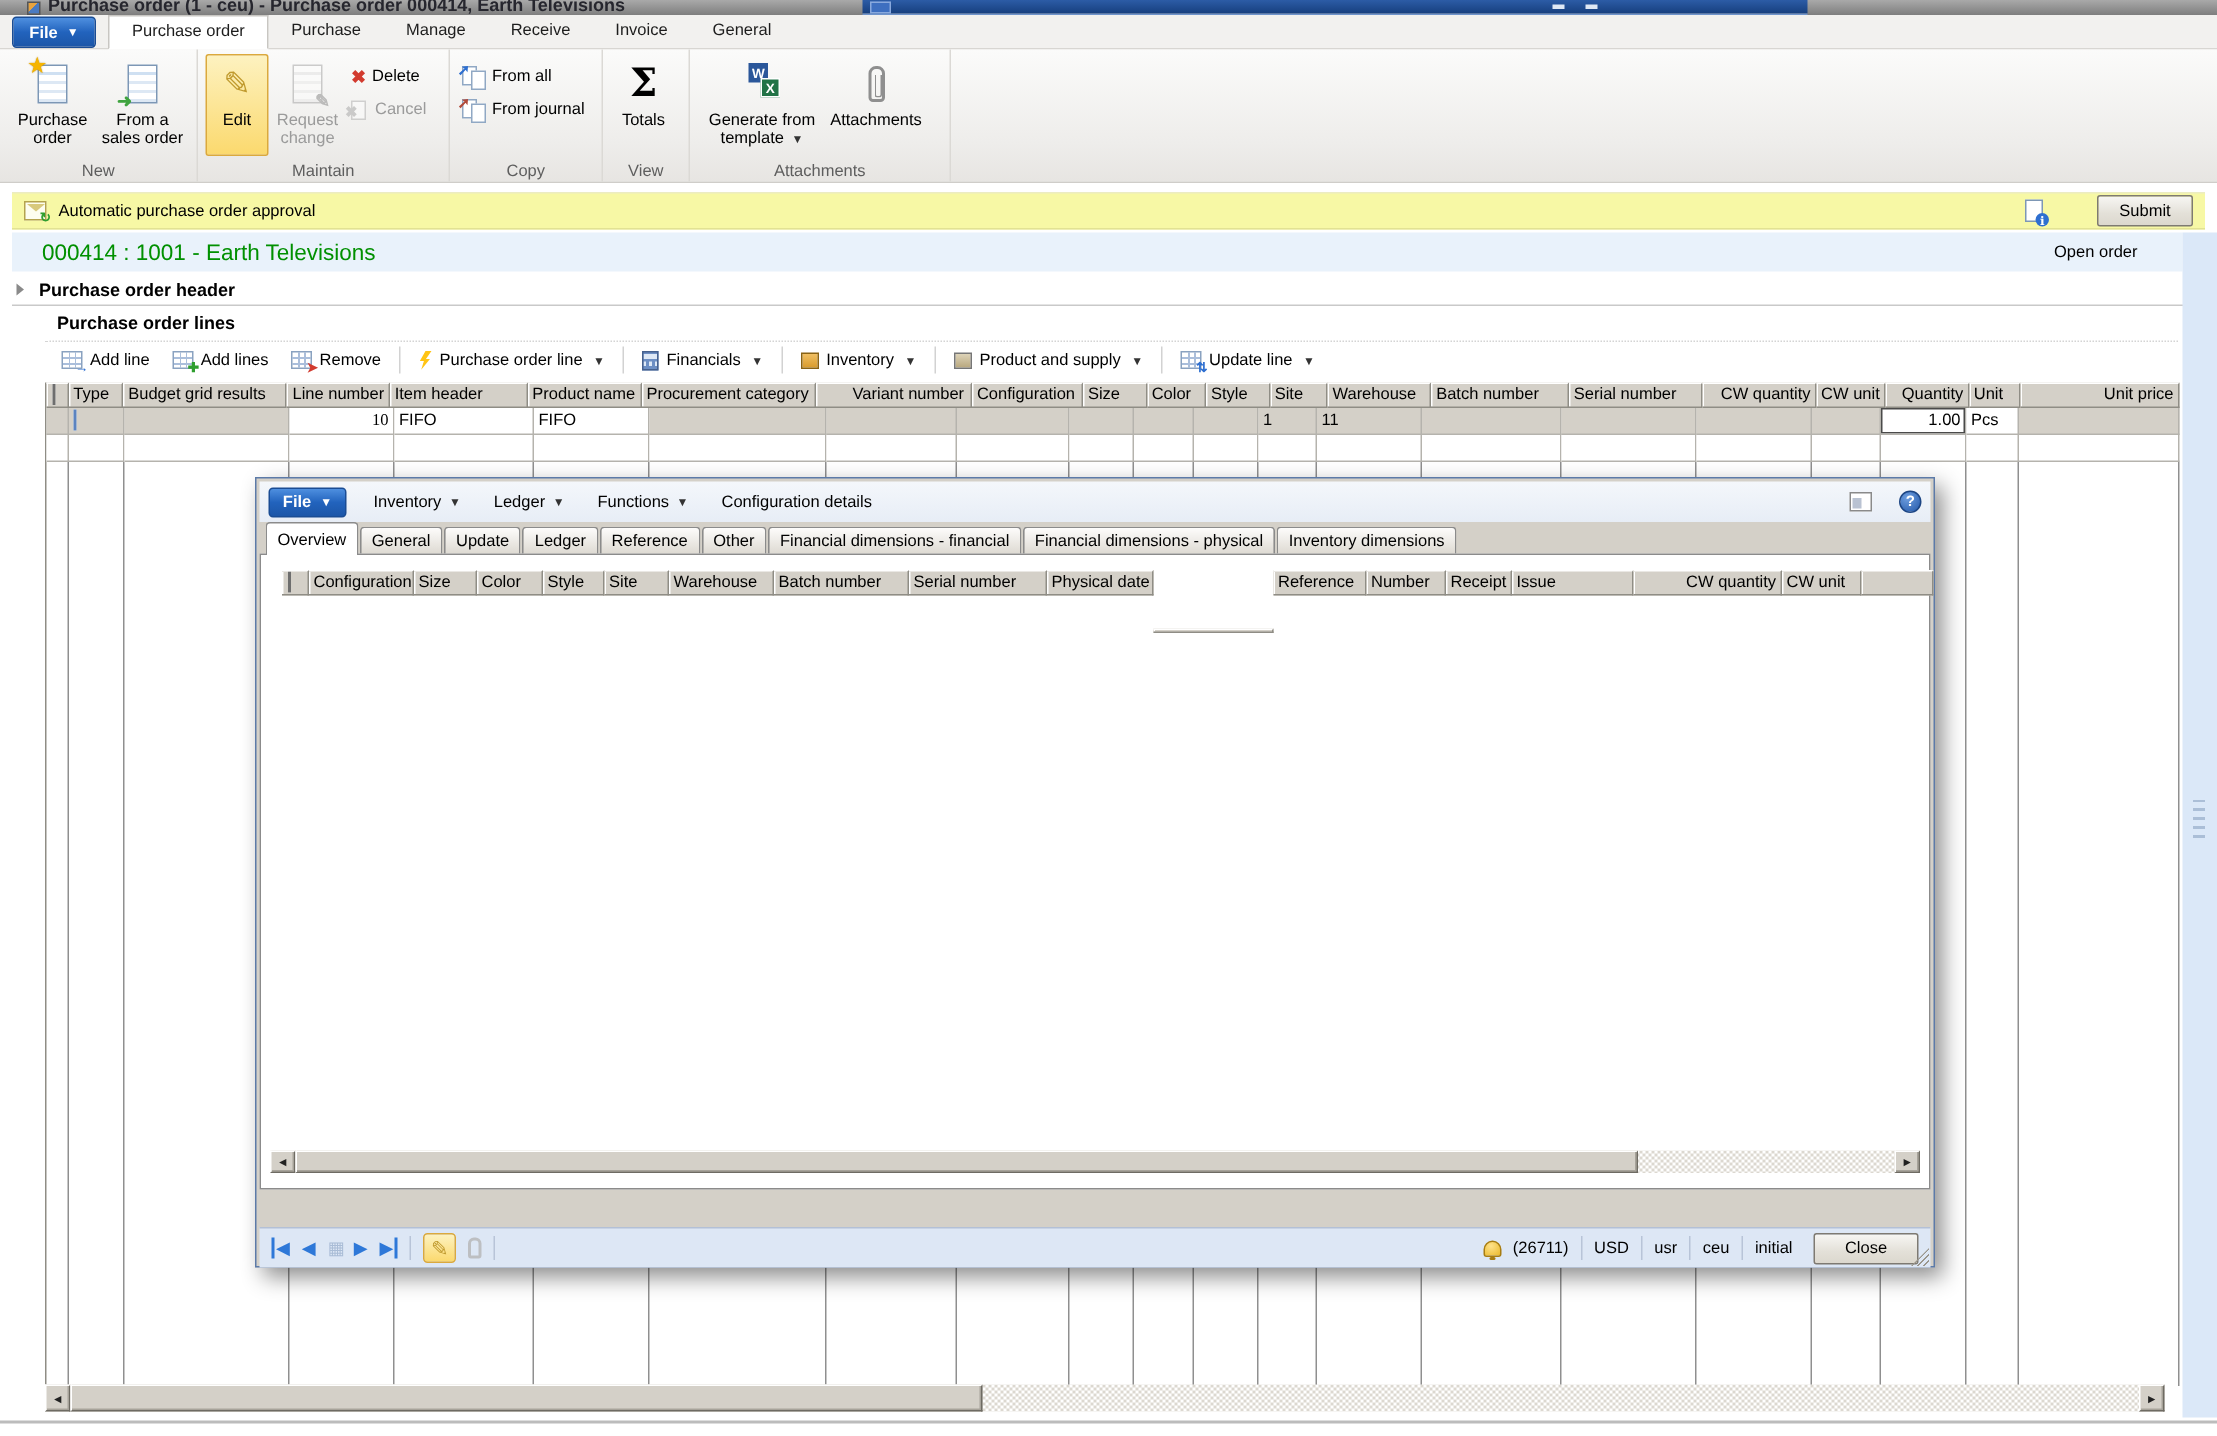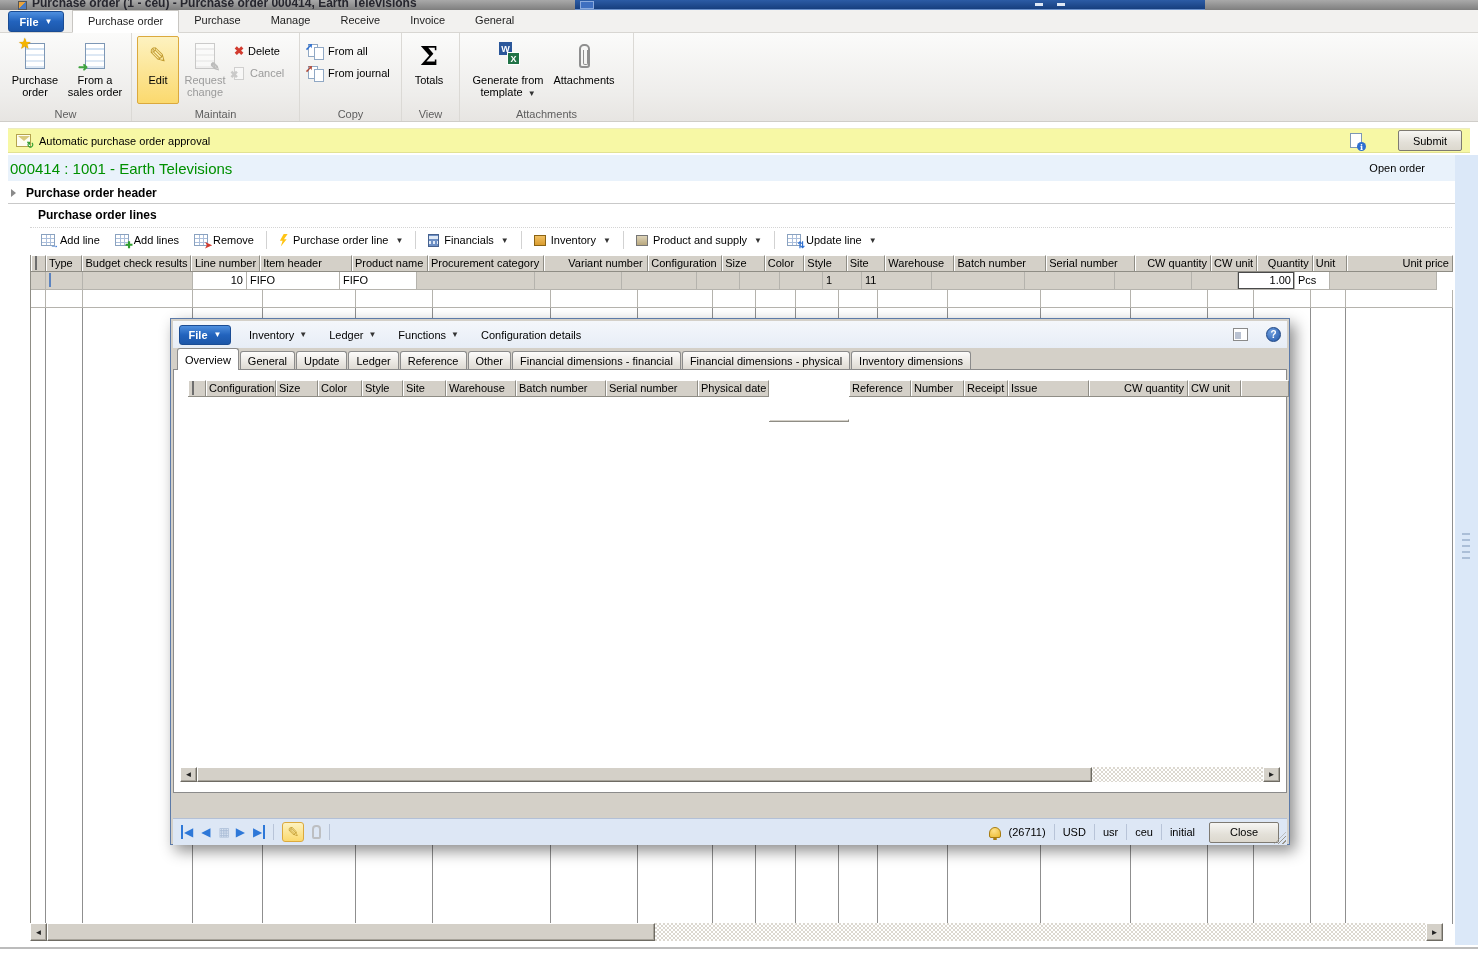--- a/index.html
+++ b/index.html
@@ -85,21 +85,21 @@
   .mailico::before { content:""; position:absolute; left:1px; top:1px; border-left:6px solid transparent; border-right:6px solid transparent; border-top:5px solid #d8c97c; }
   .mailico::after { content:"↻"; position:absolute; right:-4px; bottom:-4px; color:#2f9e2f; font-size:9px; font-weight:bold; }
   .infodoc { width:12px; height:15px; background:#fff; border:1px solid #7d97b5; position:relative; margin-right:28px; }
   .infodoc::after { content:"i"; position:absolute; right:-5px; bottom:-4px; width:9px; height:9px; border-radius:50%; background:#2e6fd0; color:#fff;
     font-size:8px; font-weight:bold; font-family:"DejaVu Serif",serif; display:flex; align-items:center; justify-content:center; }
   .btn { background:linear-gradient(#f7f6f3,#e3e0d8 60%,#dcd8ce); border:1px solid #7e7a72; border-radius:2px;
     display:flex; align-items:center; justify-content:center; }
   .submit-btn { width:64px; height:21px; }
   
   .order-row { position:absolute; left:8px; top:155px; width:1447px; height:26px; background:#e9f2fb; display:flex; align-items:center; }
-  .order-title { color:#009000; font-size:15px; padding-left:2px; }
+  .order-title { color:#009000; font-size:15px; padding-left:20px; }
   .order-status { margin-left:auto; padding-right:30px; font-size:11px; }
   .po-header { position:absolute; left:8px; top:183px; width:1452px; height:21px; border-bottom:1px solid #c9c9c9; display:flex; align-items:center; gap:10px; }
   .tri { width:0; height:0; border-top:4px solid transparent; border-bottom:4px solid transparent; border-left:5px solid #8a8a8a; margin-left:3px; }
   .secttl { font-weight:bold; font-size:12px; }
   .po-lines-label { position:absolute; left:38px; top:208px; font-weight:bold; font-size:12px; }
   
   .lines-toolbar { position:absolute; left:30px; top:227px; width:1422px; height:25px; display:flex; align-items:center; gap:9px; border-top:1px dotted #d4d4d4; padding-left:8px; }
   .titem { display:flex; align-items:center; gap:5px; padding:2px 3px; }
   
   .grid { position:absolute; left:30px; top:255px; width:1423px; border-left:1px solid #8f8d85; }
@@ -374,21 +374,21 @@
       </span>
     <span>Update line</span>
       <span class="drop">▼</span>
   </div>
 </div>
 
 <div class="grid">
     <div class="g-h">
       <div class="c" style="width: 15px;"><span class="chk"></span></div>
       <div class="c" style="width: 37px;">Type</div>
-      <div class="c" style="width: 110px;">Budget check results</div>
+      <div class="c" style="width: 110px;">Budget grid results</div>
       <div class="c ar" style="width: 70px;">Line number</div>
       <div class="c" style="width: 93px;">Item header</div>
       <div class="c" style="width: 77px;">Product name</div>
       <div class="c" style="width: 118px;">Procurement category</div>
       <div class="c" style="width: 105px; padding-left: 24px;">Variant number</div>
       <div class="c" style="width: 75px;">Configuration</div>
       <div class="c" style="width: 43px;">Size</div>
       <div class="c" style="width: 40px;">Color</div>
       <div class="c" style="width: 43px;">Style</div>
       <div class="c" style="width: 39px;">Site</div>
@@ -398,21 +398,21 @@
       <div class="c ar" style="width: 77px;">CW quantity</div>
       <div class="c" style="width: 46px;">CW unit</div>
       <div class="c ar" style="width: 57px;">Quantity</div>
       <div class="c" style="width: 35px;">Unit</div>
       <div class="c ar" style="width: 107px;">Unit price</div>
     </div>
     <div class="g-r">
       <div class="c" style="width: 15px;"></div>
       <div class="c" style="width: 37px;"><span class="typeico"></span></div>
       <div class="c" style="width: 110px;"></div>
-      <div class="c white ar" style="width: 54px;">10</div>
+      <div class="c white ar" style="width: 70px; font-family: Liberation Serif, serif;">10</div>
       <div class="c white" style="width: 93px;">FIFO</div>
       <div class="c white" style="width: 77px;">FIFO</div>
       <div class="c" style="width: 118px;"></div>
       <div class="c" style="width: 87px;"></div>
       <div class="c" style="width: 75px;"></div>
       <div class="c" style="width: 43px;"></div>
       <div class="c" style="width: 40px;"></div>
       <div class="c" style="width: 43px;"></div>
       <div class="c" style="width: 39px;">1</div>
       <div class="c" style="width: 70px;">11</div>

